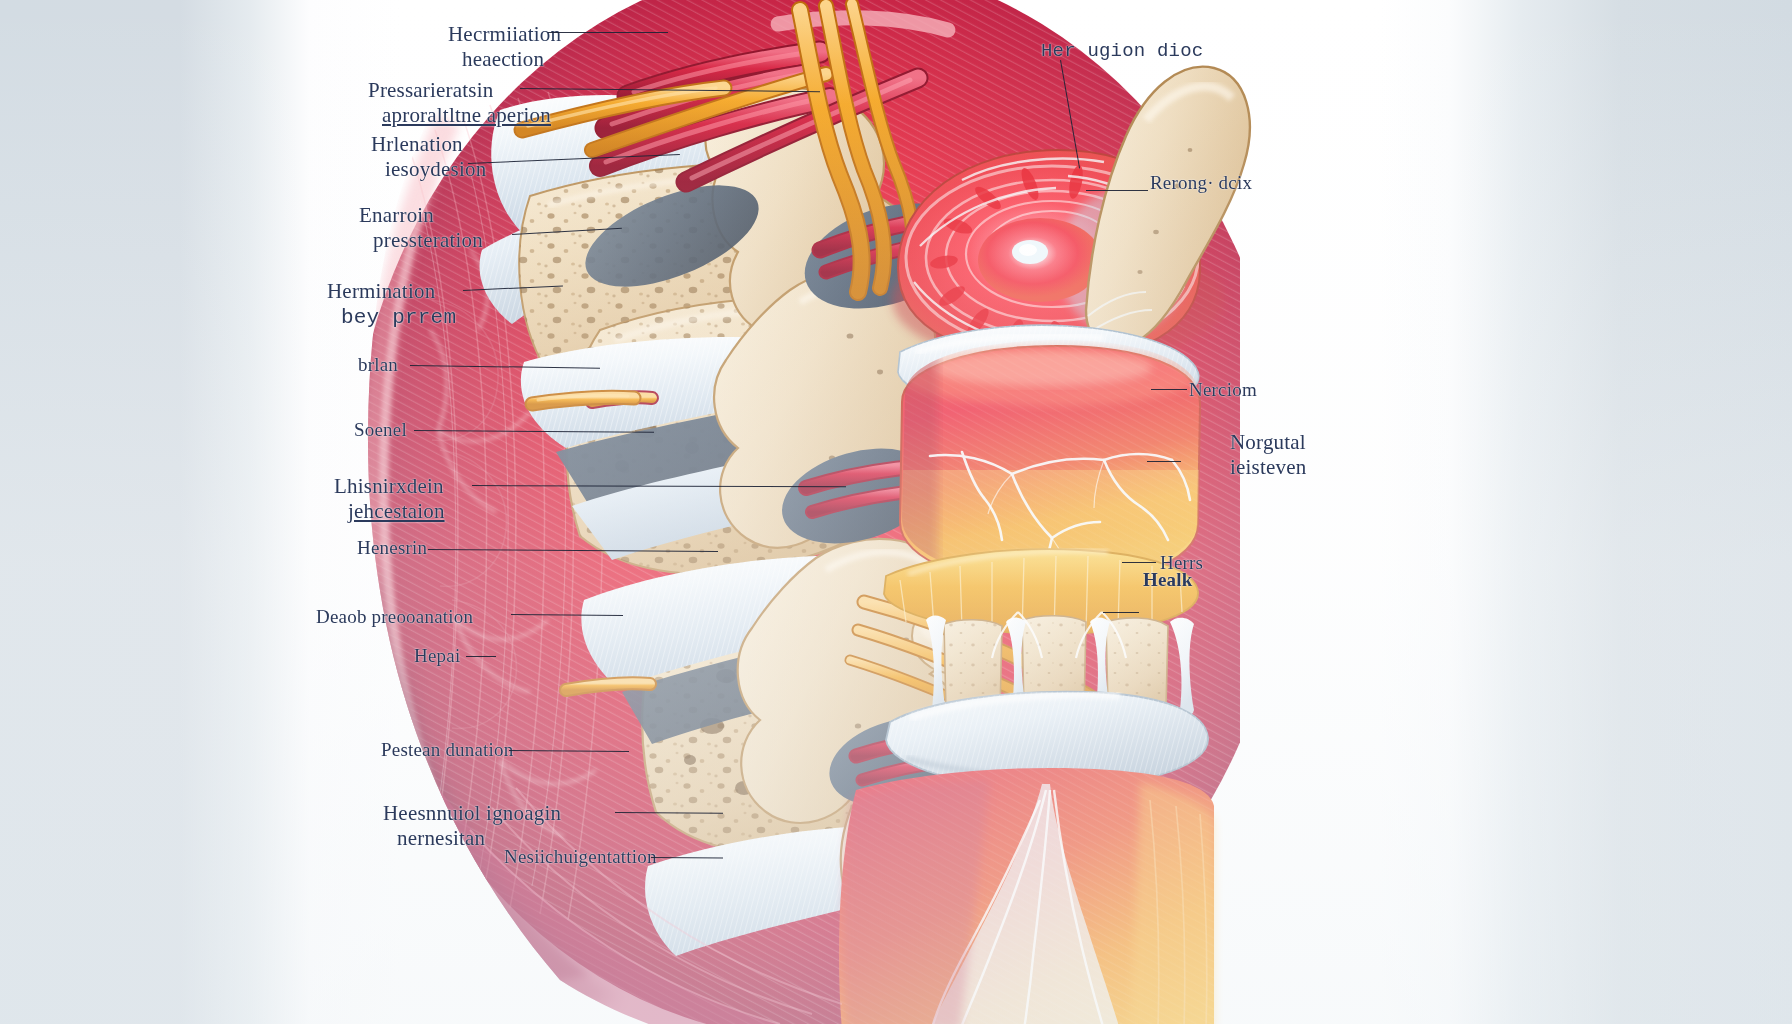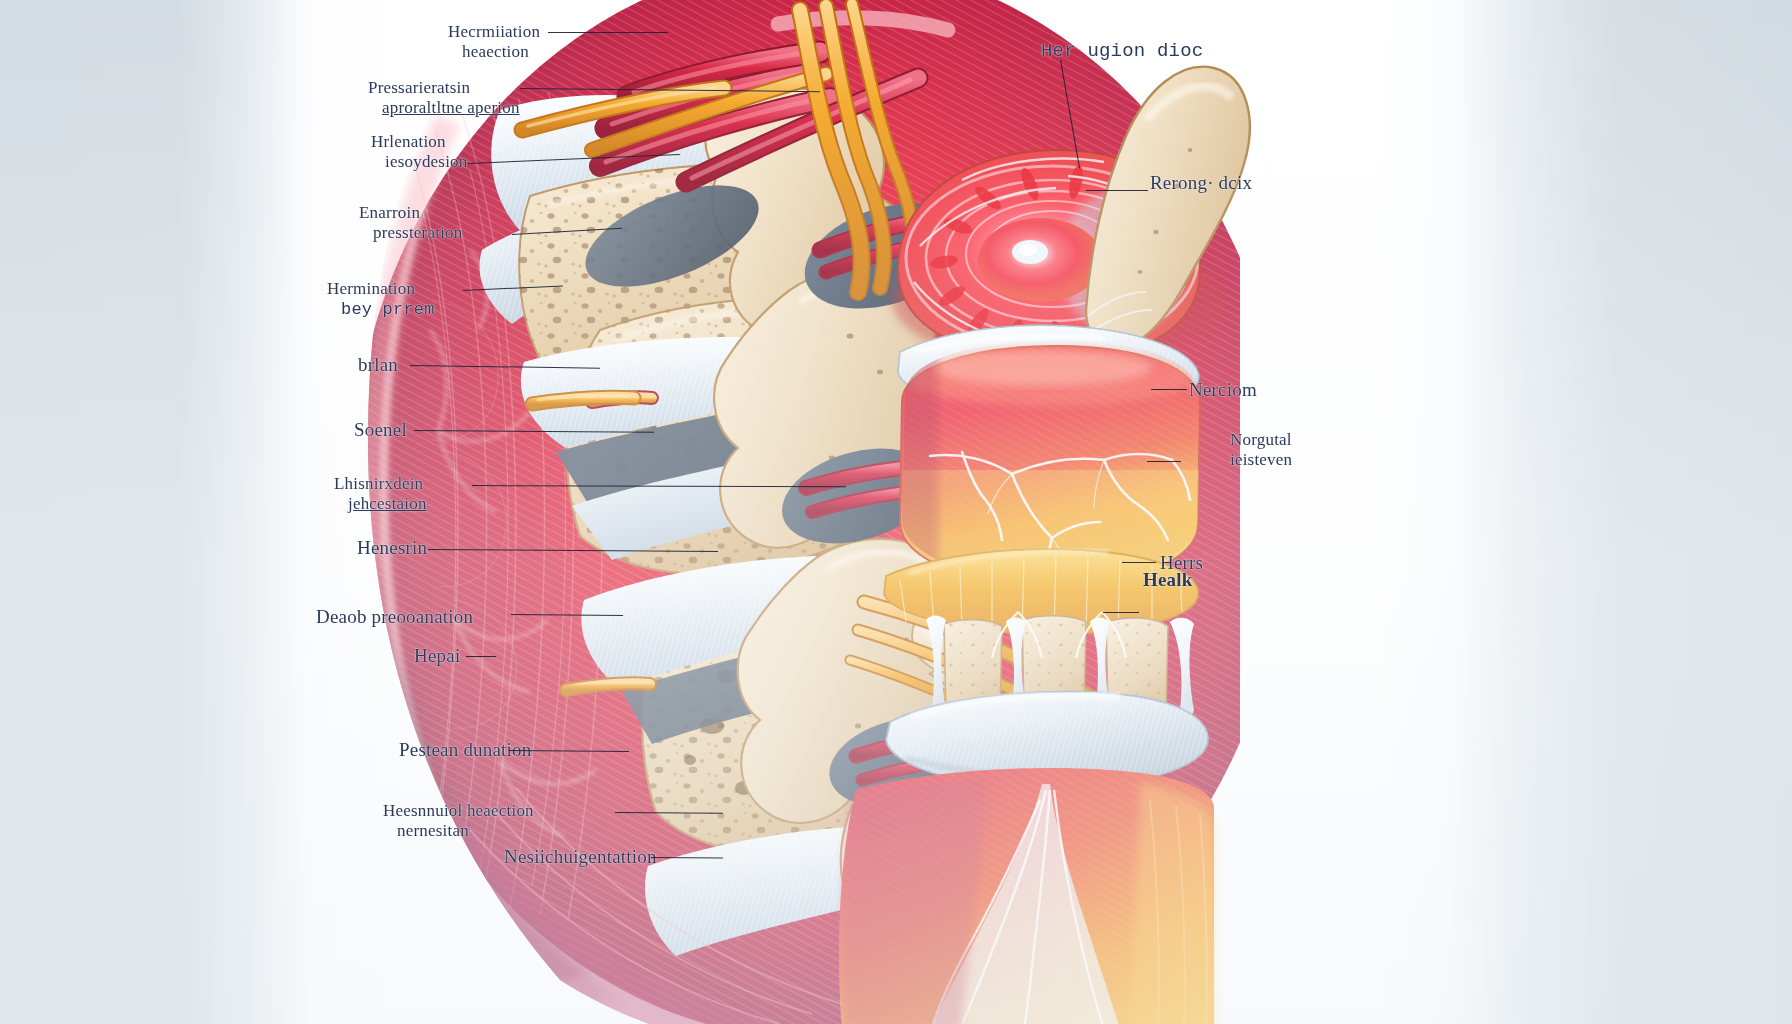--- a/index.html
+++ b/index.html
@@ -32,21 +32,21 @@
   .label{
     position:absolute;
     color:#2b3a5c;
     font-size:19px;
     line-height:1.18;
     letter-spacing:.2px;
     white-space:pre;
     text-shadow:0 0 1px rgba(255,255,255,.9), 0 0 2px rgba(255,255,255,.7);
     font-family:"Liberation Serif","DejaVu Serif",serif;
   }
-  .label.l2{ font-size:17px; }
+  .label.l2{ font-size:21px; }
   .label.right{ text-align:left; }
   .label.lefty{ text-align:left; }
   .leader{
     position:absolute;
     height:0;
     border-top:1.6px solid #1d2436;
     transform-origin:0 0;
     opacity:.92;
   }
   .leader.thin{ border-top-width:1.3px; }
@@ -663,23 +663,23 @@
       <div class="label lefty" style="left: 354px; top: 419px;"><span>Soenel</span></div>
       <div class="leader" style="left: 414px; top: 430px; width: 240px; transform: rotate(0.4deg);"></div>
       <div class="label lefty l2" style="left: 334px; top: 474px;"><span>Lhisnirxdein</span><br><span style="margin-left: 14px; text-decoration: underline;">jehcestaion</span></div>
       <div class="leader" style="left: 472px; top: 485px; width: 374px; transform: rotate(0.2deg);"></div>
       <div class="label lefty" style="left: 357px; top: 537px; text-align: right;"><span>Henesrin</span></div>
       <div class="leader" style="left: 428px; top: 549px; width: 290px; transform: rotate(0.4deg);"></div>
       <div class="label lefty" style="left: 316px; top: 606px;"><span>Deaob preooanation</span></div>
       <div class="leader" style="left: 511px; top: 614px; width: 112px; transform: rotate(0.5deg);"></div>
       <div class="label lefty" style="left: 414px; top: 645px;"><span>Hepai</span></div>
       <div class="leader thin" style="left: 466px; top: 656px; width: 30px; transform: rotate(0deg);"></div>
-      <div class="label lefty" style="left: 399px; top: 739px;"><span>Pestean dunation</span></div>
+      <div class="label lefty" style="left: 381px; top: 739px;"><span>Pestean dunation</span></div>
       <div class="leader" style="left: 509px; top: 750px; width: 120px; transform: rotate(0.5deg);"></div>
-      <div class="label lefty l2" style="left: 383px; top: 801px;"><span>Heesnnuiol heaection</span><br><span style="margin-left: 14px; text-align: center;">nernesitan</span></div>
+      <div class="label lefty l2" style="left: 383px; top: 801px;"><span>Heesnnuiol ignoagin</span><br><span style="margin-left: 14px; text-align: center;">nernesitan</span></div>
       <div class="leader" style="left: 615px; top: 812px; width: 108px; transform: rotate(0.4deg);"></div>
       <div class="label lefty" style="left: 504px; top: 846px;"><span>Nesiichuigentattion</span></div>
       <div class="leader" style="left: 651px; top: 857px; width: 72px; transform: rotate(0.4deg);"></div>
       <div class="label right" style="left: 1041px; top: 40px; font-family: Liberation Mono, monospace;"><span>Her ugion dioc</span></div>
       <div class="leader" style="left: 1061px; top: 60px; width: 110px; transform: rotate(80deg);"></div>
       <div class="label right" style="left: 1150px; top: 172px;"><span>Rerong· dcix</span></div>
       <div class="leader" style="left: 1086px; top: 190px; width: 62px; transform: rotate(0deg);"></div>
       <div class="label right" style="left: 1189px; top: 379px;"><span>Nerciom</span></div>
       <div class="leader thin" style="left: 1151px; top: 389px; width: 36px; transform: rotate(0deg);"></div>
       <div class="label right l2" style="left: 1230px; top: 430px;"><span>Norgutal</span><br><span style="margin-left: 0px;">ieisteven</span></div>

